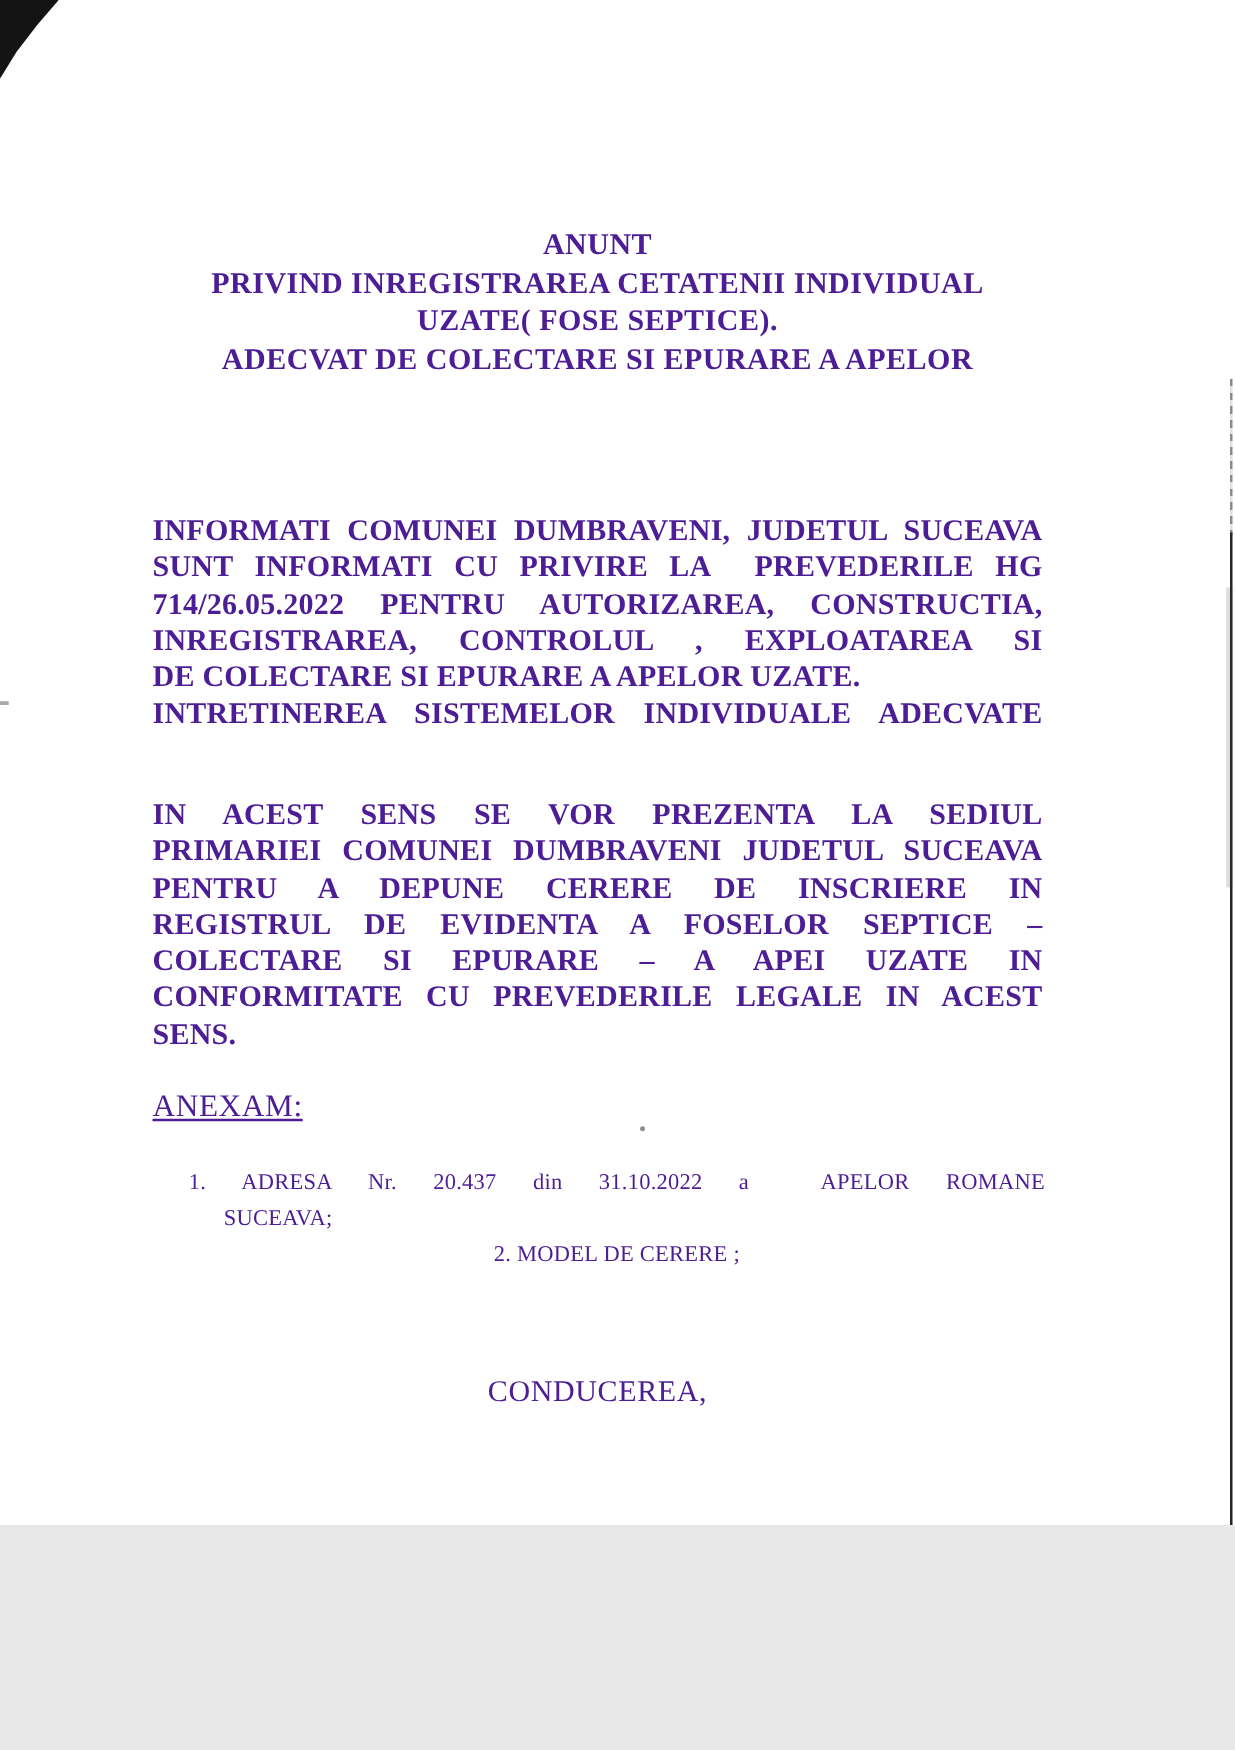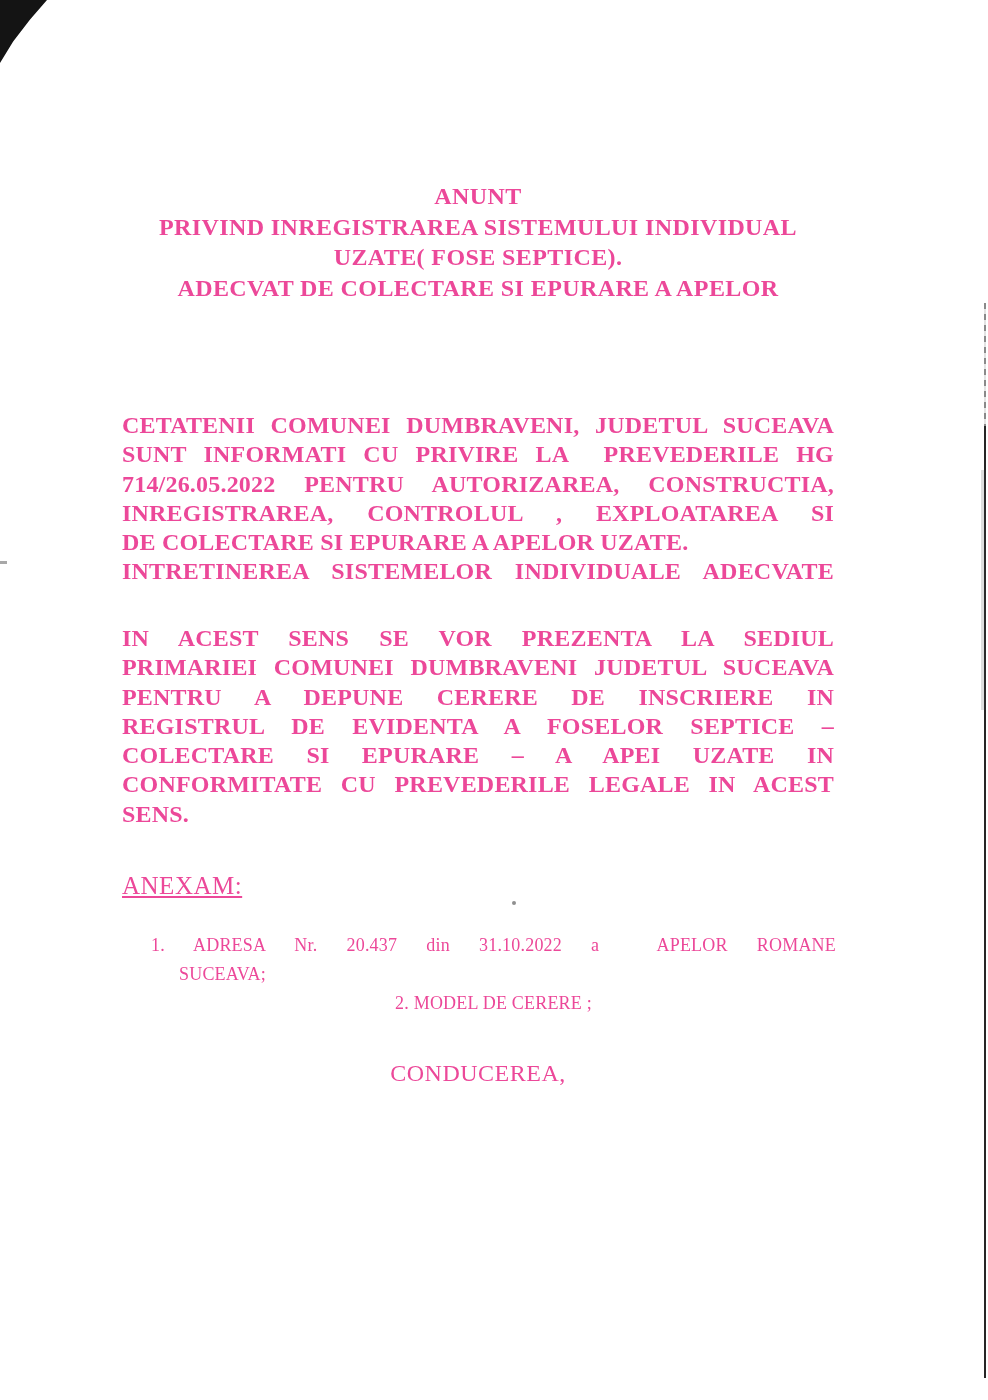--- a/index.html
+++ b/index.html
@@ -1,31 +1,31 @@
 <!DOCTYPE html>
 <html><head>
 <meta charset="utf-8">
 <style>
   html,body{margin:0;padding:0;background:#e8e8e8;}
   .page{
-    position:relative;width:988px;height:1400px;background:#ffffff;overflow:hidden;
-    font-family:"Liberation Serif","DejaVu Serif",serif;color:#ec4899;margin:0 auto;
+    position:relative;width:988px;height:1220px;background:#ffffff;overflow:hidden;
+    font-family:"Liberation Serif","DejaVu Serif",serif;color:#4c1d95;margin:0 auto;
   }
   .block{position:absolute;left:122px;width:712px;}
   .doc-title{top:181px;text-align:center;font-weight:bold;font-size:24px;line-height:30.5px;letter-spacing:0.4px;}
   .para{font-weight:bold;font-size:24px;line-height:29.3px;letter-spacing:0.2px;}
   #para1{top:411px;}
-  #para2{top:624px;}
+  #para2{top:638px;}
   .line{white-space:normal;}
   .line.just{text-align:justify;text-align-last:justify;}
   .anexam{top:872px;font-size:25px;letter-spacing:0.5px;text-decoration:underline;}
   .annex-list{top:931px;font-size:18px;line-height:28.8px;letter-spacing:0.2px;width:714px;}
   .line.indent-num{padding-left:29px;text-align:center;}
   .line.indent-hang{padding-left:57px;}
-  .closing{top:1060px;text-align:center;font-size:24px;letter-spacing:0.5px;}
+  .closing{top:1101px;text-align:center;font-size:24px;letter-spacing:0.5px;}
   
   .corner-mark{position:absolute;top:0;left:0;width:47px;height:63px;background:#141414;
     clip-path:polygon(0 0,100% 0,64% 31%,28% 66%,0 100%);}
   .scan-line-top{position:absolute;left:984px;top:303px;width:2px;height:125px;
     background:repeating-linear-gradient(180deg,#8a8a8a 0 6px,rgba(140,140,140,0.25) 6px 11px);}
   .scan-line-main{position:absolute;left:984px;top:426px;width:2px;height:952px;background:#262626;}
   .scan-line-haze{position:absolute;left:981px;top:470px;width:5px;height:240px;background:rgba(60,60,60,0.18);}
   .left-dash{position:absolute;left:0;top:561px;width:7px;height:3px;background:#a8a8a8;}
   .stray-dot{position:absolute;left:512px;top:901px;width:4px;height:4px;background:#8f8f8f;border-radius:50%;}
 </style>
@@ -36,27 +36,27 @@
 
   <div class="corner-mark"></div>
   <div class="scan-line-top"></div>
   <div class="scan-line-main"></div>
   <div class="scan-line-haze"></div>
   <div class="left-dash"></div>
   <div class="stray-dot"></div>
 
   <div class="block doc-title">
       <div class="line">ANUNT</div>
-      <div class="line">PRIVIND INREGISTRAREA SISTEMULUI INDIVIDUAL</div>
+      <div class="line">PRIVIND INREGISTRAREA CETATENII INDIVIDUAL</div>
       <div class="line">UZATE( FOSE SEPTICE).</div>
       <div class="line">ADECVAT DE COLECTARE SI EPURARE A APELOR</div>
     </div>
 
   <div class="block para" id="para1">
-      <div class="line just">CETATENII COMUNEI DUMBRAVENI, JUDETUL SUCEAVA</div>
+      <div class="line just">INFORMATI COMUNEI DUMBRAVENI, JUDETUL SUCEAVA</div>
       <div class="line just">SUNT INFORMATI CU PRIVIRE LA&nbsp; PREVEDERILE HG</div>
       <div class="line just">714/26.05.2022 PENTRU AUTORIZAREA, CONSTRUCTIA,</div>
       <div class="line just">INREGISTRAREA, CONTROLUL , EXPLOATAREA SI</div>
       <div class="line">DE COLECTARE SI EPURARE A APELOR UZATE.</div>
       <div class="line just">INTRETINEREA SISTEMELOR INDIVIDUALE ADECVATE</div>
     </div>
 
   <div class="block para" id="para2">
       <div class="line just">IN ACEST SENS SE VOR PREZENTA LA SEDIUL</div>
       <div class="line just">PRIMARIEI COMUNEI DUMBRAVENI JUDETUL SUCEAVA</div>

